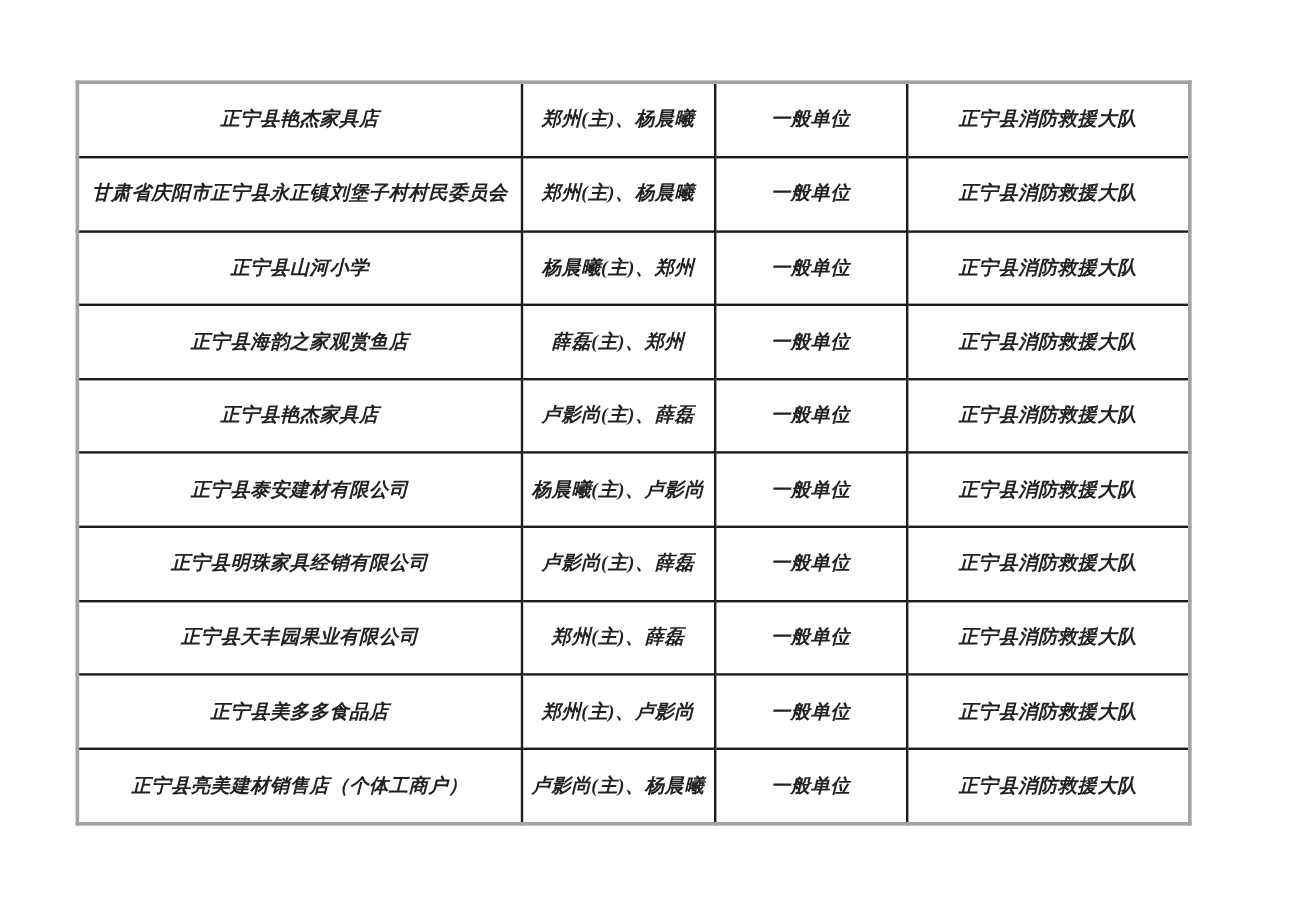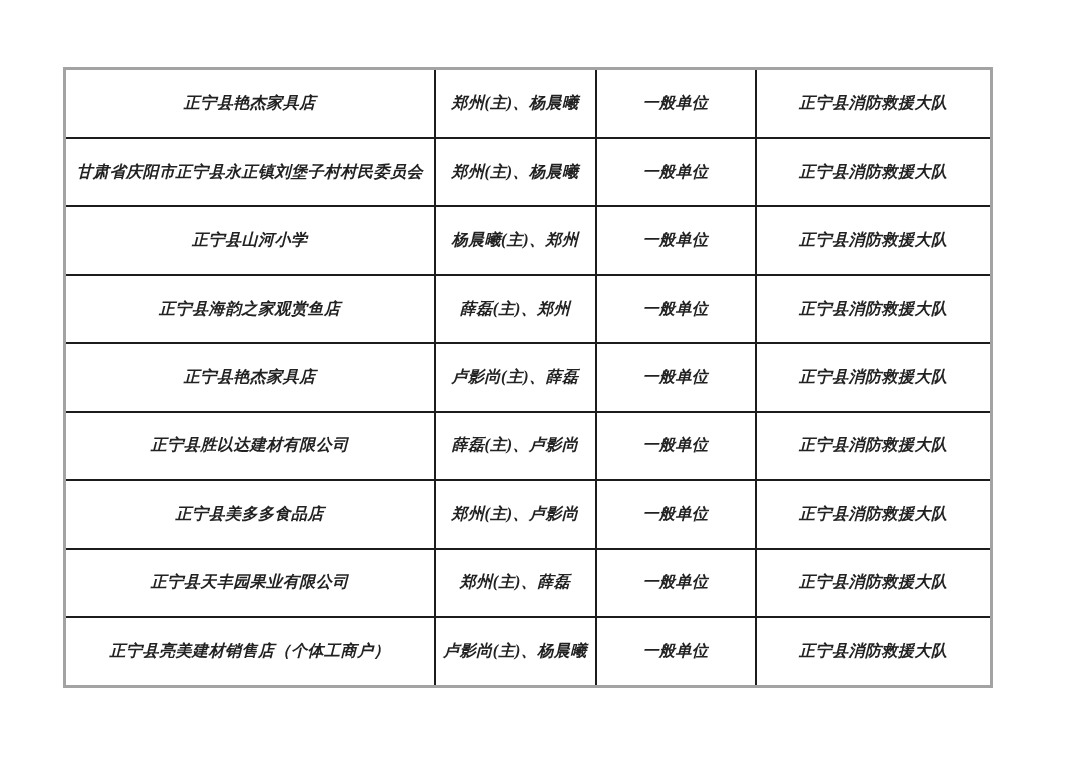--- a/index.html
+++ b/index.html
@@ -84,34 +84,40 @@
           <td>一般单位</td>
           <td>正宁县消防救援大队</td>
         </tr>
         <tr>
           <td>正宁县艳杰家具店</td>
           <td>卢影尚(主)、薛磊</td>
           <td>一般单位</td>
           <td>正宁县消防救援大队</td>
         </tr>
         <tr>
-          <td>正宁县胜以达建材有限公司</td>
-          <td>薛磊(主)、卢影尚</td>
+          <td>正宁县泰安建材有限公司</td>
+          <td>杨晨曦(主)、卢影尚</td>
+          <td>一般单位</td>
+          <td>正宁县消防救援大队</td>
+        </tr>
+        <tr>
+          <td>正宁县明珠家具经销有限公司</td>
+          <td>卢影尚(主)、薛磊</td>
+          <td>一般单位</td>
+          <td>正宁县消防救援大队</td>
+        </tr>
+        <tr>
+          <td>正宁县天丰园果业有限公司</td>
+          <td>郑州(主)、薛磊</td>
           <td>一般单位</td>
           <td>正宁县消防救援大队</td>
         </tr>
         <tr>
           <td>正宁县美多多食品店</td>
           <td>郑州(主)、卢影尚</td>
-          <td>一般单位</td>
-          <td>正宁县消防救援大队</td>
-        </tr>
-        <tr>
-          <td>正宁县天丰园果业有限公司</td>
-          <td>郑州(主)、薛磊</td>
           <td>一般单位</td>
           <td>正宁县消防救援大队</td>
         </tr>
         <tr>
           <td>正宁县亮美建材销售店（个体工商户）</td>
           <td>卢影尚(主)、杨晨曦</td>
           <td>一般单位</td>
           <td>正宁县消防救援大队</td>
         </tr>
       </tbody>

